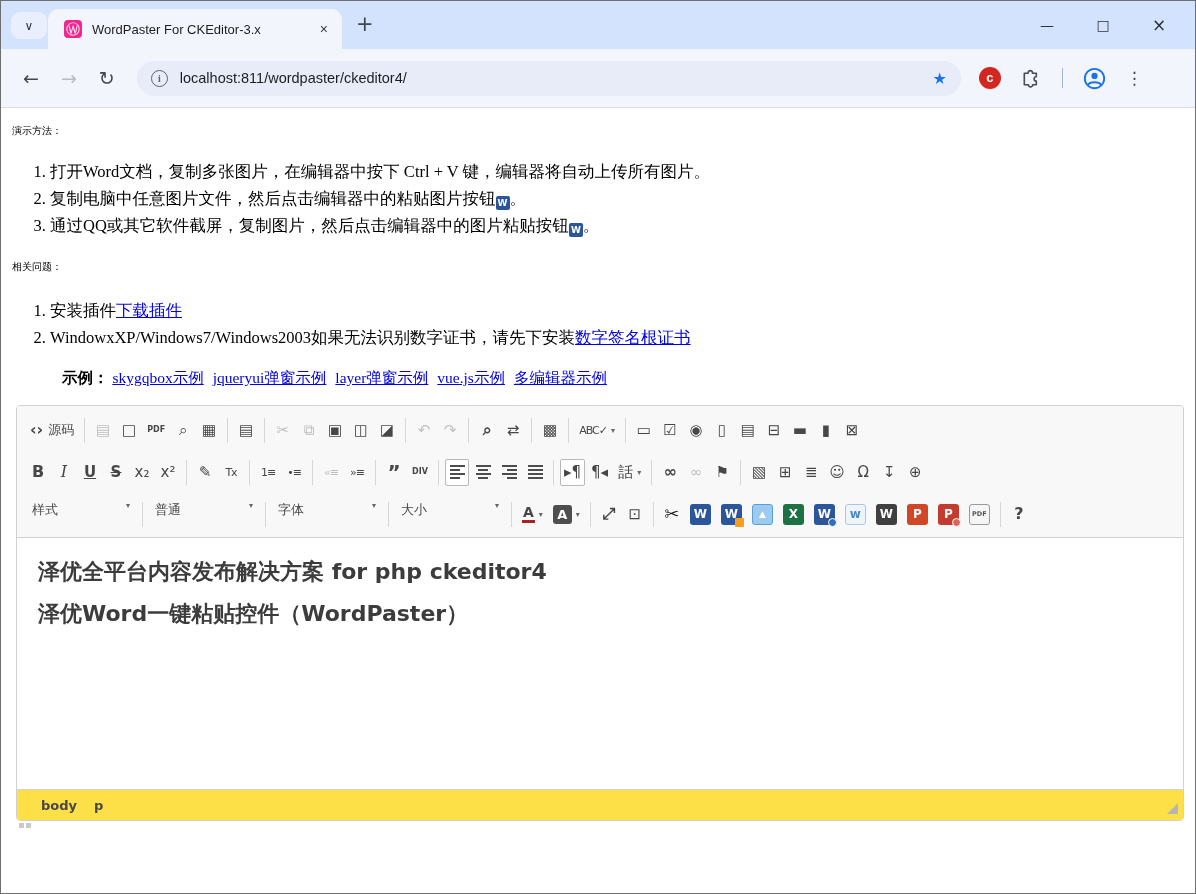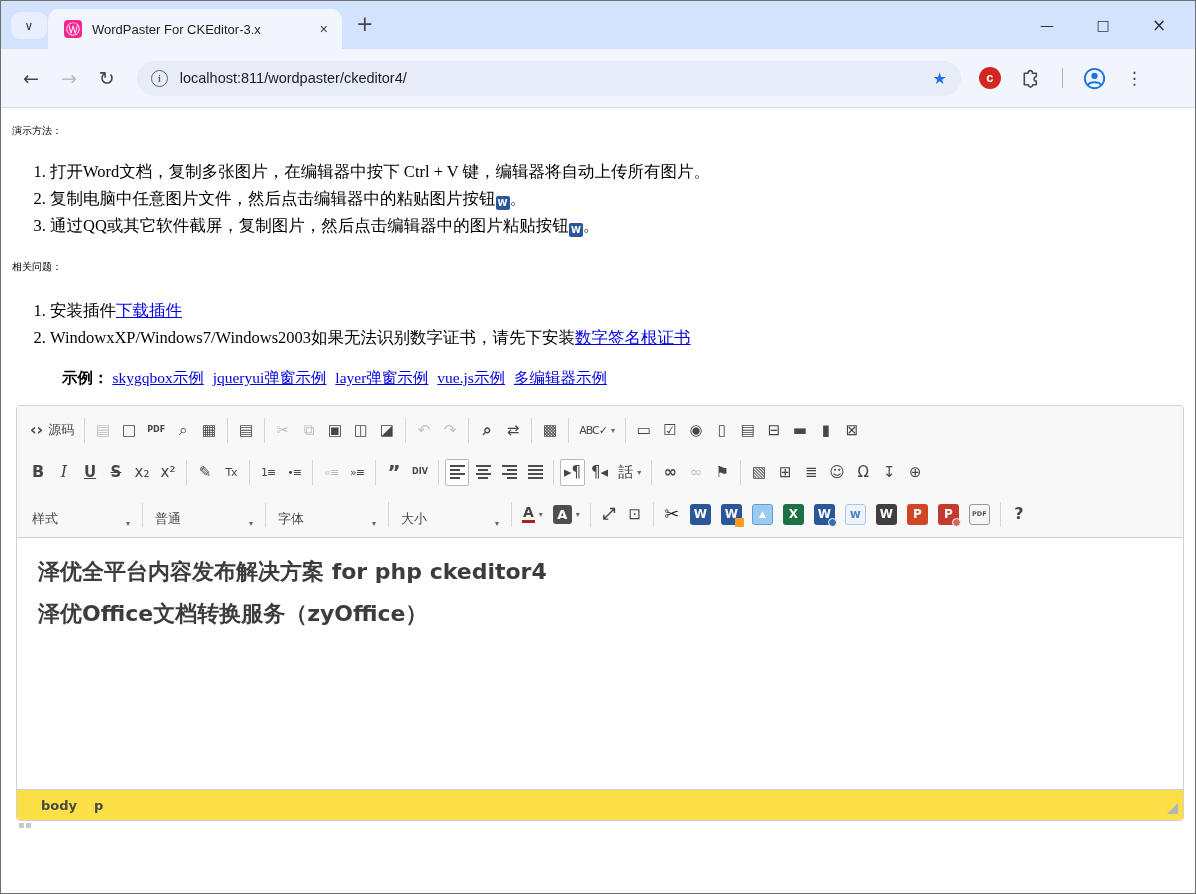--- a/index.html
+++ b/index.html
@@ -68,21 +68,21 @@
   .g.fi{font-style:italic;font-family:"DejaVu Serif",serif;font-size:16px;}
   .g.fu{text-decoration:underline;font-weight:bold;}
   .g.fs{text-decoration:line-through;font-weight:bold;}
   .g.big{font-size:20px;font-weight:bold;}
   .g.dark{color:#1d1d1d;font-size:18px;}
   .g.tc{font-weight:bold;font-size:14px;border-bottom:3px solid #a82222;padding:0 1px 1px;}
   .g.bc{width:19px;height:19px;background:#4e4e4e;color:#fff;border-radius:3px;font-weight:bold;font-size:13px;
     display:inline-flex;align-items:center;justify-content:center;}
   .lb{font-size:13px;margin-left:5px;color:#474747;}
   .cr{font-size:8px;color:#666;margin-left:4px;}
-  .combo{width:112px;height:27px;display:inline-flex;align-items:flex-end;justify-content:space-between;padding:0 7px;
+  .combo{width:112px;height:27px;display:inline-flex;align-items:flex-start;justify-content:space-between;padding:0 7px;
     color:#474747;font-size:13px;box-sizing:border-box;}
   .bars{width:15px;height:14px;background:
     linear-gradient(#4c4c4c,#4c4c4c) 0 0/15px 2px no-repeat,
     linear-gradient(#4c4c4c,#4c4c4c) 0 4px/10px 2px no-repeat,
     linear-gradient(#4c4c4c,#4c4c4c) 0 8px/15px 2px no-repeat,
     linear-gradient(#4c4c4c,#4c4c4c) 0 12px/10px 2px no-repeat;}
   .bars.al-c{background-position:0 0,50% 4px,0 8px,50% 12px;}
   .bars.al-r{background-position:0 0,100% 4px,0 8px,100% 12px;}
   .bars.al-j{background:
     linear-gradient(#4c4c4c,#4c4c4c) 0 0/15px 2px no-repeat,
@@ -450,21 +450,21 @@
               <span class="g ic ic-pdf">PDF</span>
             </span>
             <span class="tbs"></span>
             <span class="tbb">
               <span class="g fw">?</span>
             </span>
           </div>
       </div>
       <div class="ed-content" id="edcontent">
           <p>泽优全平台内容发布解决方案 for php ckeditor4</p>
-          <p>泽优Office文档转换服务（zyOffice）</p>
+          <p>泽优Word一键粘贴控件（WordPaster）</p>
         </div>
       <div class="ed-status">
         <span id="edpath" style="display:flex;gap:17px;">
             <span class="pathitem">body</span>
             <span class="pathitem">p</span>
           </span>
         <span class="resizer"></span>
       </div>
     </div>
 

